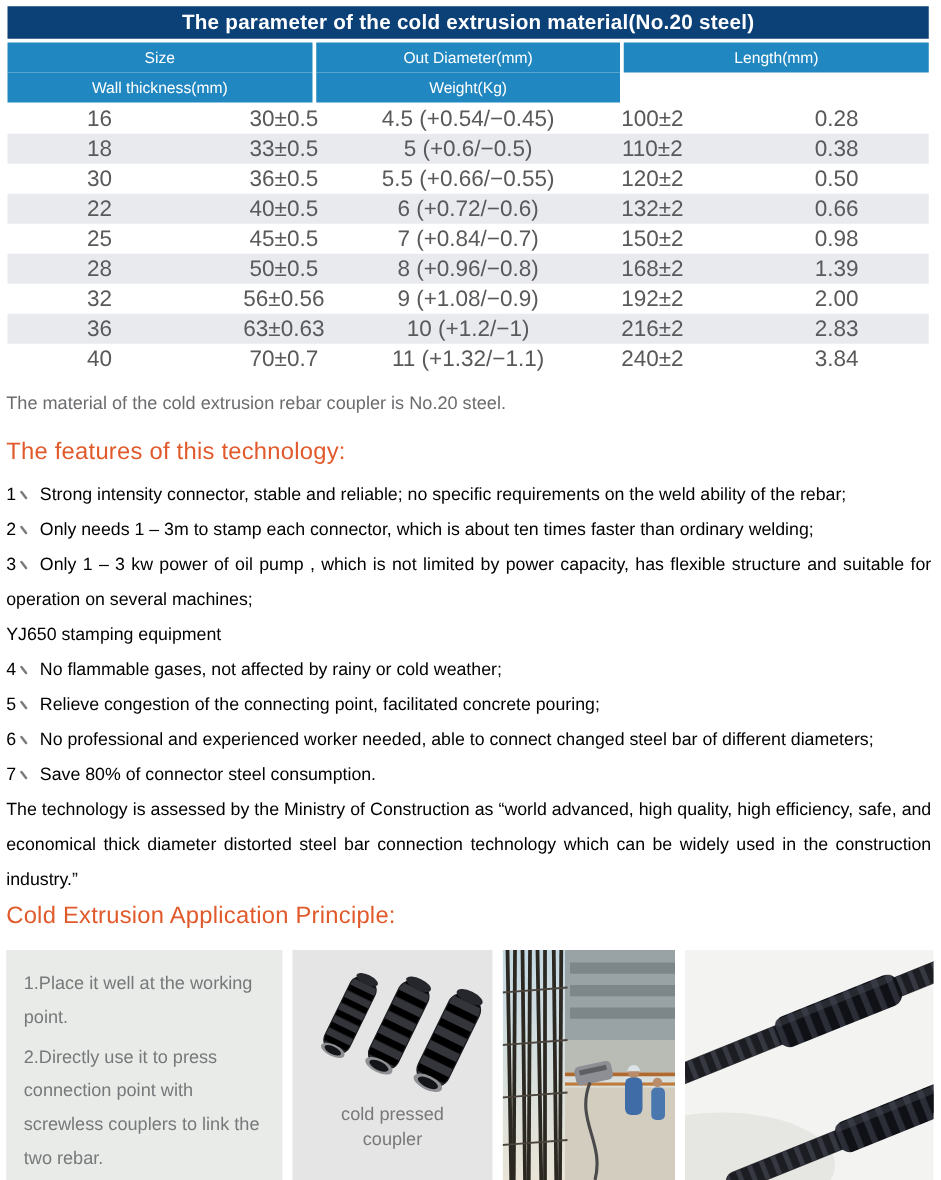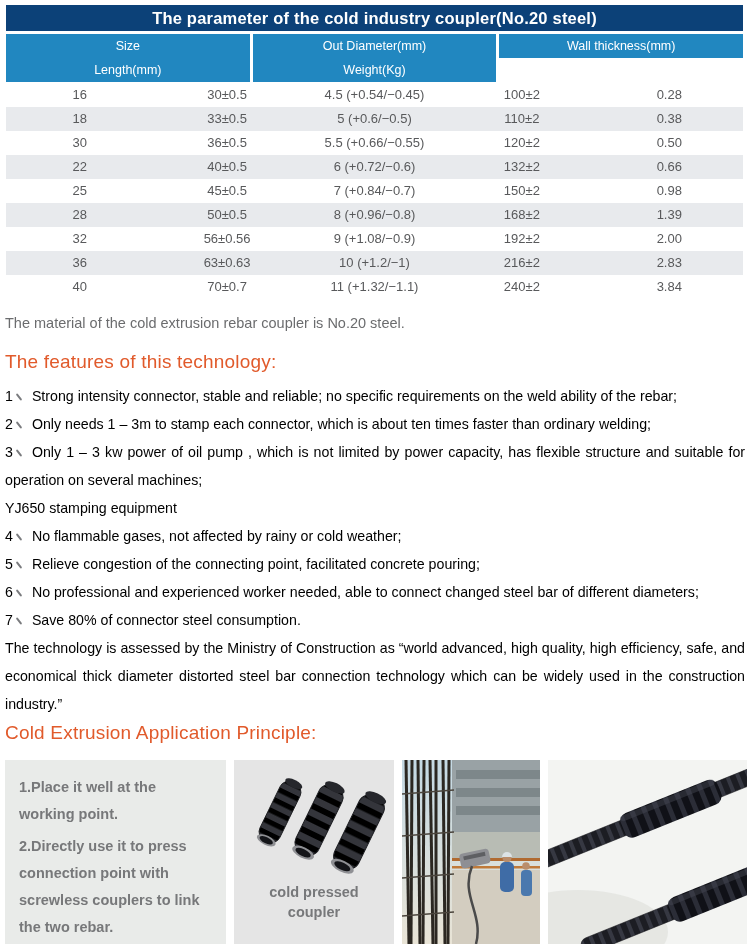--- a/index.html
+++ b/index.html
@@ -10,60 +10,60 @@
   
   .table-wrap{margin:5px 10px 0 6px;}
   .ttitle{
     background:#0c4178;color:#ffffff;font-weight:bold;text-align:center;
     height:26px;line-height:26px;font-size:16.5px;margin-bottom:3px;letter-spacing:.2px;
   }
   .thead{display:grid;grid-template-columns:repeat(3,1fr);column-gap:3px;margin-bottom:1px;}
   .th{background:#2187c0;color:#fff;text-align:center;height:24px;line-height:24px;font-size:12.5px;}
   .tbody .tr{
     display:grid;grid-template-columns:repeat(5,1fr);
-    height:24px;line-height:24px;text-align:center;color:#58595b;font-size:13px;
+    height:24px;line-height:24px;text-align:center;color:#58595b;font-size:18px;
   }
   .tbody .tr.alt{background:#e8eaed;}
   
   .note{margin:16px 8px 0 5px;font-size:14.5px;color:#6b6c6e;}
   .h-orange{margin:20px 0 0 5px;font-size:19px;font-weight:normal;color:#e15a2b;letter-spacing:.2px;}
   .features{margin:9px 8px 0 5px;font-size:14.2px;line-height:28px;color:#000000;text-align:justify;}
   .feature{margin:0;}
   .enum{white-space:nowrap;}
   .jmark{display:inline-block;width:9px;height:9px;margin:0 8px 0 2px;position:relative;}
   .jmark::before{
     content:"";position:absolute;left:3px;top:1px;width:2px;height:8px;
     background:#7a7b7e;border-radius:1.5px;transform:rotate(-38deg);
   }
   
   .app-heading{position:absolute;left:5px;top:722px;margin:0;}
   .panels{
     position:absolute;left:5px;top:760px;height:184px;
-    display:grid;grid-template-columns:221px 160px 138px 199px;column-gap:8px;font-weight:bold;
+    display:grid;grid-template-columns:221px 160px 138px 199px;column-gap:8px;
   }
   .panel{overflow:hidden;}
   .panel.graybg{background:#e9ebe9;}
   .panel.text{padding:14px 12px 0 14px;font-size:14.5px;line-height:27px;color:#77787a;box-sizing:border-box;}
   .step{margin:0 0 5px 0;}
   .panel.coupler{background:#e5e5e5;display:flex;flex-direction:column;align-items:center;}
   .caption{text-align:center;color:#77787a;font-size:14.5px;line-height:20px;max-width:110px;margin:2px auto 0 auto;}
   .panel svg{display:block;}
 </style>
 </head>
 <body>
 
 <div class="page">
 
   <div class="table-wrap">
-    <div class="ttitle">The parameter of the cold industry coupler(No.20 steel)</div>
+    <div class="ttitle">The parameter of the cold extrusion material(No.20 steel)</div>
     <div class="thead" id="thead">
         <div class="th">Size</div>
         <div class="th">Out Diameter(mm)</div>
+        <div class="th">Length(mm)</div>
         <div class="th">Wall thickness(mm)</div>
-        <div class="th">Length(mm)</div>
         <div class="th">Weight(Kg)</div>
       </div>
     <div class="tbody" id="tbody">
         <div class="tr">
           <div class="td">16</div>
           <div class="td">30±0.5</div>
           <div class="td">4.5 (+0.54/−0.45)</div>
           <div class="td">100±2</div>
           <div class="td">0.28</div>
         </div>

